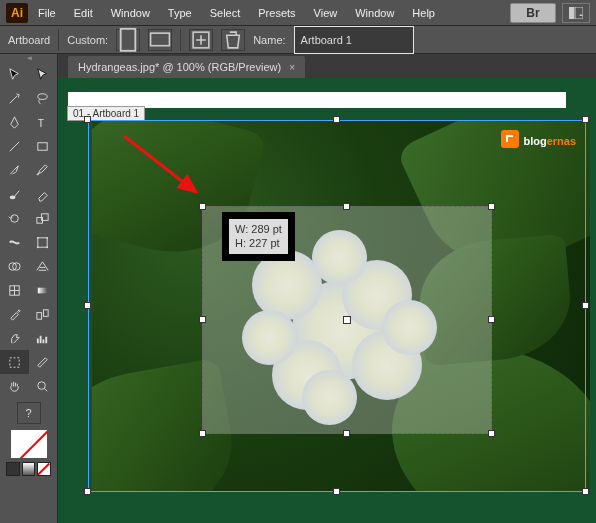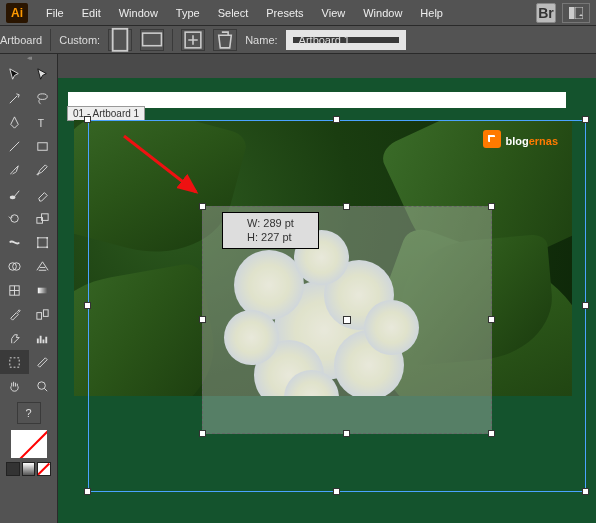--- a/index.html
+++ b/index.html
@@ -1,48 +1,48 @@
 <!DOCTYPE html>
 <html><head>
 <meta charset="utf-8">
 <style>
 *{box-sizing:border-box;margin:0;padding:0;font-family:"Segoe UI",Tahoma,sans-serif;font-size:11px;user-select:none}
 body{background:#535353;width:596px;height:523px;overflow:hidden;color:#ddd}
 .menubar{height:26px;background:#535353;display:flex;align-items:center;padding:0 6px;gap:2px;border-bottom:1px solid #2a2a2a}
-.ai-logo{width:22px;height:20px;background:#2a1500;color:#ff9a00;font-weight:bold;font-size:12px;display:flex;align-items:center;justify-content:center;border-radius:2px;margin-right:8px}
+.ai-logo{width:22px;height:20px;background:#2a1500;color:#ff9a00;font-weight:bold;font-size:12px;display:flex;align-items:center;justify-content:center;border-radius:2px;}
 .mitem{padding:4px 8px;color:#eee;cursor:pointer}
 .mspacer{flex:1}
-.br-btn{width:20px;height:20px;background:#bbb;color:#333;font-weight:bold;display:flex;align-items:center;justify-content:center;border:1px solid #888;border-radius:2px;font-size:14px}
+.br-btn{width:46px;height:20px;background:#bbb;color:#333;font-weight:bold;display:flex;align-items:center;justify-content:center;border:1px solid #888;border-radius:2px;font-size:12px}
 .layout-btn{width:28px;height:20px;border:1px solid #777;background:#535353;display:flex;align-items:center;justify-content:center;margin-left:4px}
 .layout-btn svg{width:14px;height:12px}
-.optbar{height:28px;background:#535353;display:flex;align-items:center;padding:0 0;gap:8px;border-bottom:1px solid #2a2a2a}
+.optbar{height:28px;background:#535353;display:flex;align-items:center;padding:0 8px;gap:8px;border-bottom:1px solid #2a2a2a}
 .opt-label{color:#ddd}
 .dropdown{height:20px;background:#3a3a3a;border:1px solid #222;display:flex;align-items:center;padding:0 18px 0 6px;position:relative;min-width:110px;color:#ddd}
 .dropdown::after{content:"";position:absolute;right:5px;top:7px;border:4px solid transparent;border-top-color:#ccc}
 .icon-btn{width:24px;height:22px;background:#535353;border:1px solid #3a3a3a;display:flex;align-items:center;justify-content:center;color:#ccc}
-.tf{height:20px;background:#3a3a3a;border:7px solid #e5e5e5;min-width:120px;padding:0 6px;color:#ddd;display:flex;align-items:center}
+.tf{height:28px;background:#3a3a3a;border:1px solid #e5e5e5;min-width:120px;padding:0 6px;color:#ddd;display:flex;align-items:center}
 .vline{width:1px;height:22px;background:#3a3a3a}
 .main{display:flex;height:calc(523px - 54px)}
 .toolbox{width:58px;background:#535353;border-right:1px solid #2a2a2a;display:flex;flex-direction:column}
 .tb-handle{height:8px;background:#535353;display:flex;align-items:center;justify-content:center}
 .tb-handle::before{content:"◂◂";color:#888;font-size:7px;letter-spacing:-2px}
 .tb-grid{display:grid;grid-template-columns:1fr 1fr;gap:0}
 .tool{height:24px;display:flex;align-items:center;justify-content:center;color:#ddd;position:relative}
 .tool.sel{background:#3a3a3a}
 .tool svg{width:15px;height:15px}
 .color-row{display:flex;gap:2px;padding:2px 6px}
 .csw{width:14px;height:14px;border:1px solid #222}
 .canvas-area{flex:1;background:#4a4a4a;position:relative;overflow:hidden}
 .tabbar{height:24px;background:#3a3a3a;display:flex;align-items:flex-end;padding-left:10px}
 .tab{height:22px;background:#535353;padding:0 10px;display:flex;align-items:center;gap:8px;color:#ddd;border-radius:2px 2px 0 0}
 .tab-x{color:#bbb;font-size:10px}
 .pasteboard{position:absolute;top:24px;left:0;right:0;bottom:0;background:#14532d}
 .white-page{position:absolute;left:10px;top:14px;width:498px;height:16px;background:#fff}
 .artboard-label{position:absolute;left:9px;top:28px;background:#eee;color:#333;border:1px solid #999;padding:1px 5px;font-size:10px}
-.photo{position:absolute;left:16px;top:42px;width:498px;height:276px;overflow:hidden}
+.photo{position:absolute;left:34px;top:42px;width:498px;height:372px;overflow:hidden}
 .leaves{position:absolute;inset:0;background:radial-gradient(circle at 20% 30%,#2d5a1f 0%,#1a3d10 40%,#0d2608 100%)}
 .leaf{position:absolute;background:linear-gradient(135deg,#3a6b28 0%,#2a5418 50%,#1a3a0e 100%);border-radius:50% 10% 50% 10%}
 .l1{left:-20px;top:-10px;width:180px;height:140px;transform:rotate(15deg)}
 .l2{right:-30px;top:-20px;width:200px;height:160px;transform:rotate(-25deg);border-radius:10% 50% 10% 50%}
 .l3{left:-40px;bottom:-30px;width:180px;height:150px;transform:rotate(-10deg)}
 .l4{right:-20px;bottom:-40px;width:220px;height:180px;transform:rotate(20deg);border-radius:10% 50% 10% 50%}
 .l5{right:20px;top:120px;width:150px;height:120px;transform:rotate(-5deg)}
 .flower{position:absolute;left:120px;top:90px;width:250px;height:230px}
 .petal{position:absolute;border-radius:50%;background:radial-gradient(circle,#f5f5e0 0%,#e8ecc8 40%,#c8d4e8 80%,#a8b8dc 100%)}
 .p1{left:80px;top:70px;width:100px;height:100px}
@@ -59,21 +59,21 @@
 .logo-icon::after{content:"";position:absolute;left:5px;top:5px;width:5px;height:5px;border:2px solid #fff;border-radius:1px;border-right:none;border-bottom:none}
 .logo-text{font-weight:bold;font-size:15px}
 .logo-text .b{color:#fff}
 .logo-text .e{color:#ff7a00}
 .sel-outer{position:absolute;left:30px;top:42px;width:498px;height:372px;border:1px solid #4aa3ff;pointer-events:none}
 .sel-inner{position:absolute;border:1px dashed #666}
 .crop-overlay{position:absolute;background:rgba(210,210,210,0.35)}
 .handle{position:absolute;width:7px;height:7px;background:#fff;border:1px solid #333}
 .handle.mid{width:8px;height:8px}
 .arrow{position:absolute;left:60px;top:52px;width:90px;height:70px;pointer-events:none}
-.tooltip{position:absolute;background:#ddd;border:1px solid #000000;padding:3px 24px;color:#333;font-size:10px;line-height:1.3;white-space:nowrap}
+.tooltip{position:absolute;background:#ddd;border:7px solid #000000;padding:3px 6px;color:#333;font-size:10px;line-height:1.3;white-space:nowrap}
 .q{width:24px;height:22px;display:flex;align-items:center;justify-content:center;color:#ddd;border:1px solid #3a3a3a;margin:4px auto}
 .noneswatch{position:relative;background:#fff;overflow:hidden}
 .noneswatch::after{content:"";position:absolute;left:-4px;top:50%;width:150%;height:2px;background:red;transform:rotate(-45deg)}
 .bigswatch{width:36px;height:28px;margin:2px auto}
 </style>
 </head>
 <body>
 
 <div class="menubar">
   <div class="ai-logo">Ai</div>
@@ -293,20 +293,26 @@
     <div class="q">?</div>
     <div class="bigswatch noneswatch"></div>
     <div class="color-row">
       <div class="csw" style="background:#333"></div>
       <div class="csw" style="background:linear-gradient(#fff,#555)"></div>
       <div class="csw noneswatch"></div>
     </div>
   </div>
 
   <div class="canvas-area">
+    <div class="tabbar">
+      <div class="tab">
+        <span>Hydrangeas.jpg* @ 100% (RGB/Preview)</span>
+        <span class="tab-x">×</span>
+      </div>
+    </div>
     <div class="pasteboard">
       <div class="white-page"></div>
       <div class="artboard-label">01 - Artboard 1</div>
 
       <div class="photo">
         <div class="leaves">
           <div class="leaf l1"></div>
             <div class="leaf l2"></div>
             <div class="leaf l3"></div>
             <div class="leaf l4"></div>

